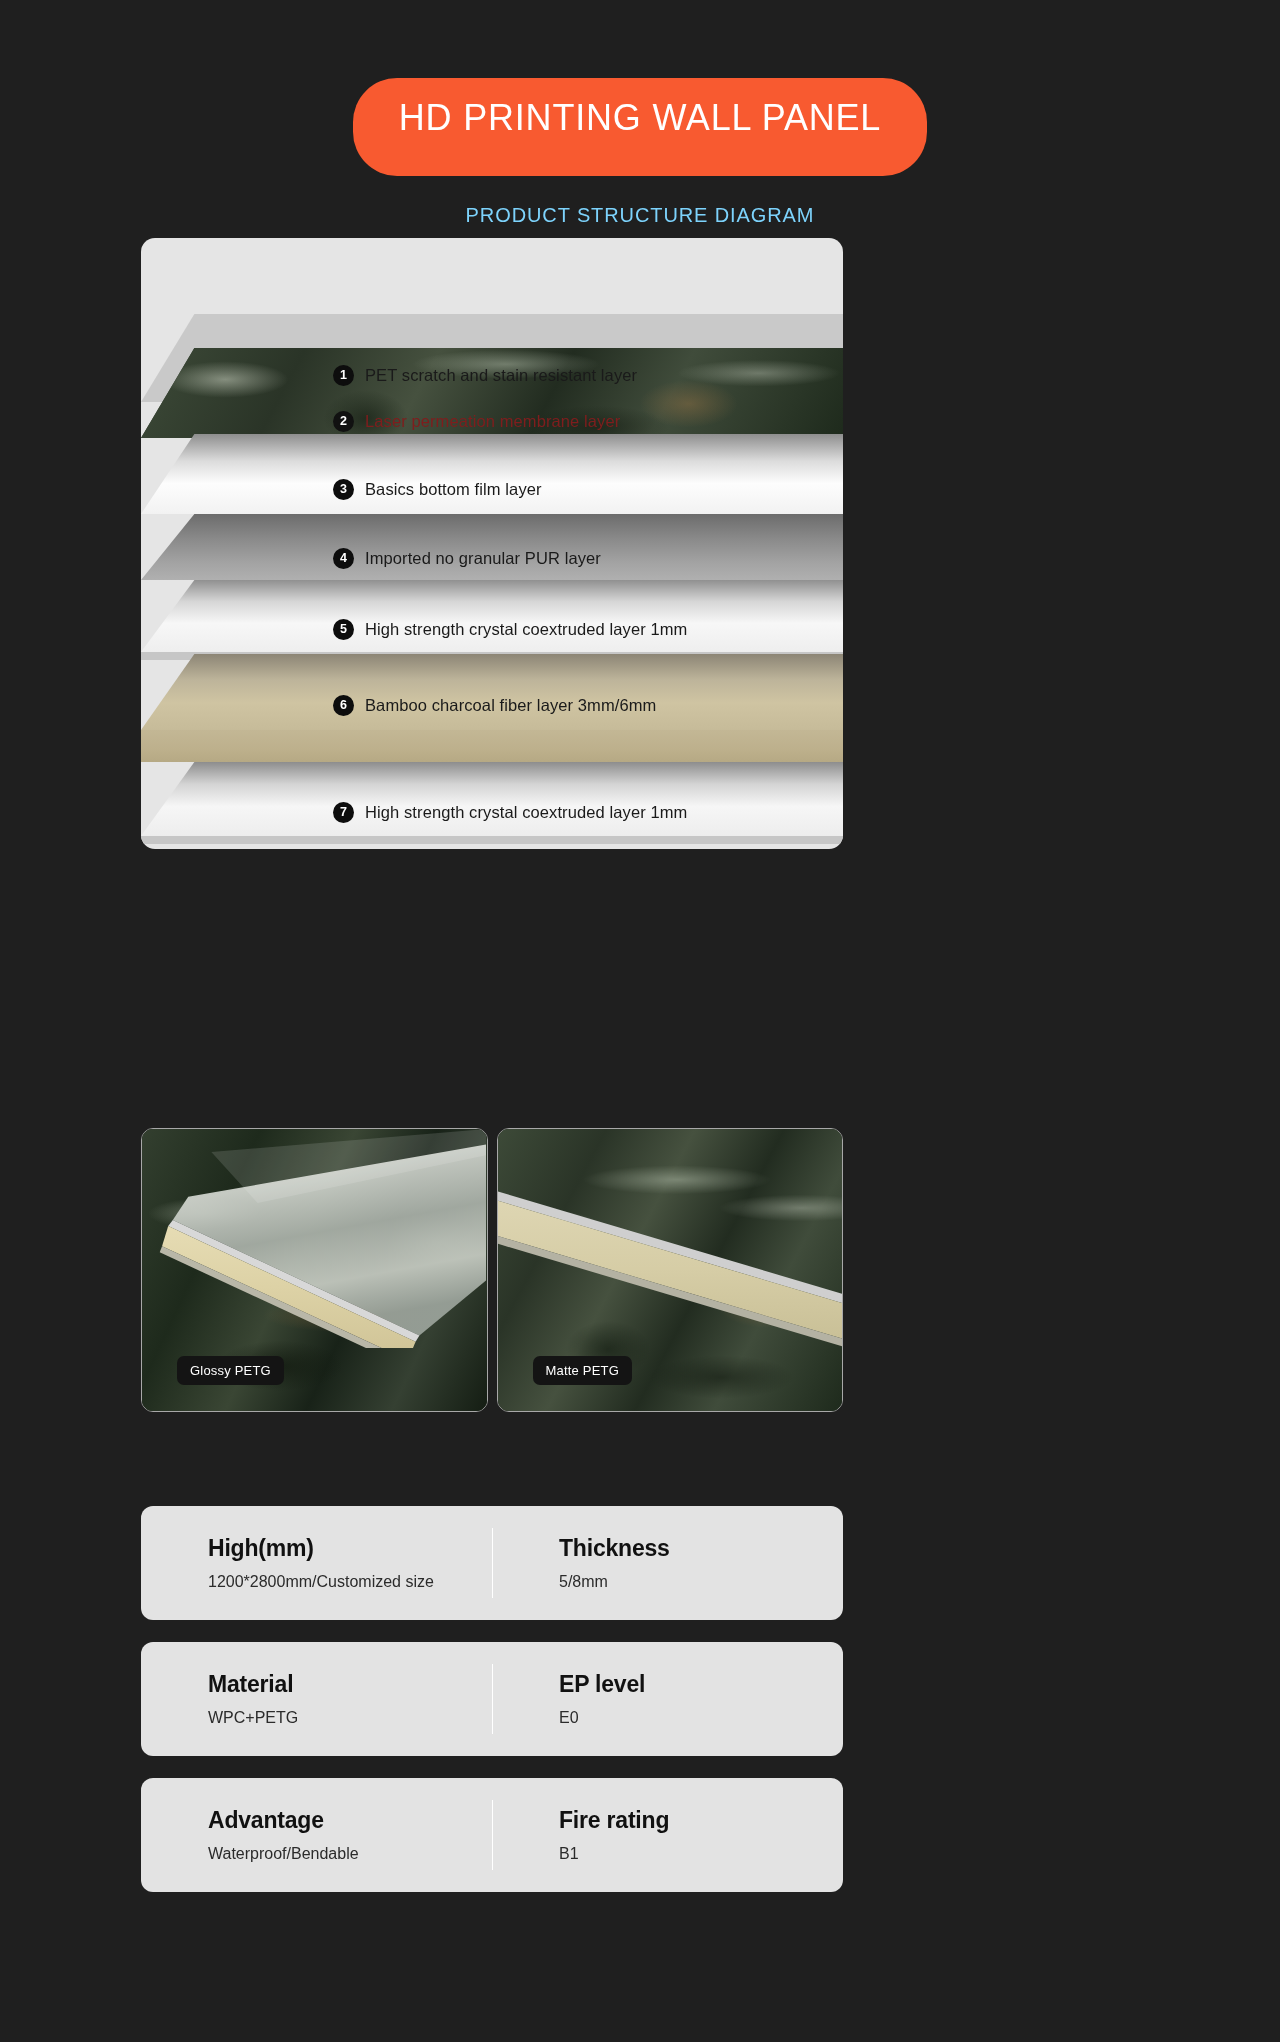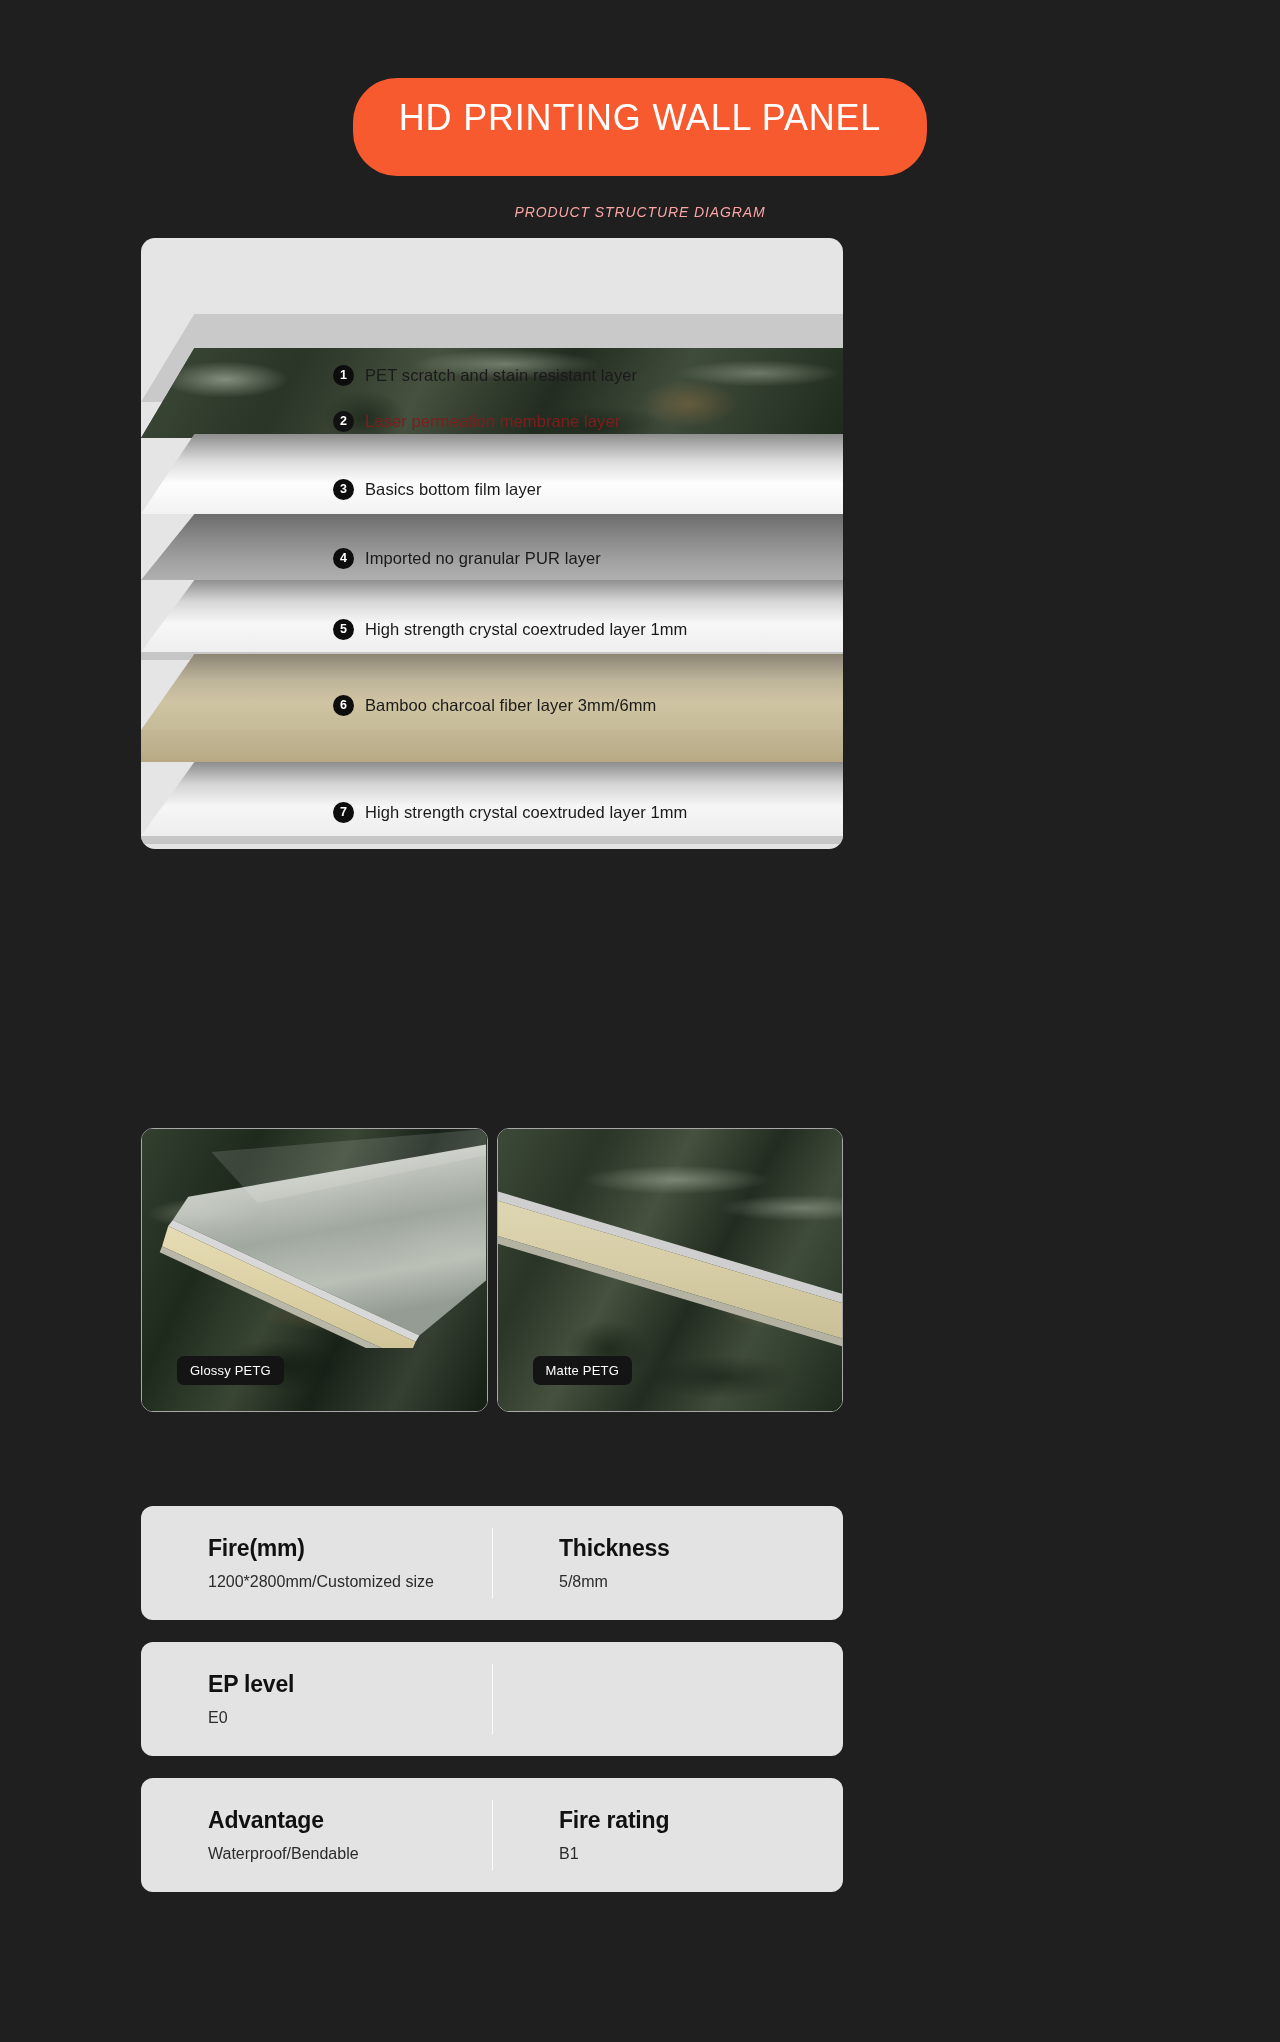--- a/index.html
+++ b/index.html
@@ -20,24 +20,23 @@
     color:#ffffff;
     font-size:36px;
     font-weight:400;
     letter-spacing:.8px;
     padding:22px 46px 40px;
     border-radius:44px;
     line-height:1;
   }
   .subtitle{
     margin-top:28px;
-    color:#fca5a5;
-    font-size:14px;
+    color:#7dd3fc;
+    font-size:20px;
     letter-spacing:.9px;
-    font-style:italic;
   }
 
   
   .struct-panel{
     position:absolute;
     left:141px; top:238px;
     width:702px; height:611px;
     background:#e5e5e5;
     border-radius:14px;
     overflow:hidden;
@@ -290,32 +289,36 @@
       <div class="ptag">Matte PETG</div>
     </div>
 
   </div>
 
   <div class="specs">
 
     <div class="spec-card">
       <div class="divider"></div>
       <div class="spec-col">
-        <div class="sp-label">Fire(mm)</div>
+        <div class="sp-label">High(mm)</div>
         <div class="sp-value">1200*2800mm/Customized size</div>
       </div>
       <div class="spec-col">
         <div class="sp-label">Thickness</div>
         <div class="sp-value">5/8mm</div>
       </div>
     </div>
 
     <div class="spec-card">
       <div class="divider"></div>
       <div class="spec-col">
+        <div class="sp-label">Material</div>
+        <div class="sp-value">WPC+PETG</div>
+      </div>
+      <div class="spec-col">
         <div class="sp-label">EP level</div>
         <div class="sp-value">E0</div>
       </div>
     </div>
 
     <div class="spec-card">
       <div class="divider"></div>
       <div class="spec-col">
         <div class="sp-label">Advantage</div>
         <div class="sp-value">Waterproof/Bendable</div>

